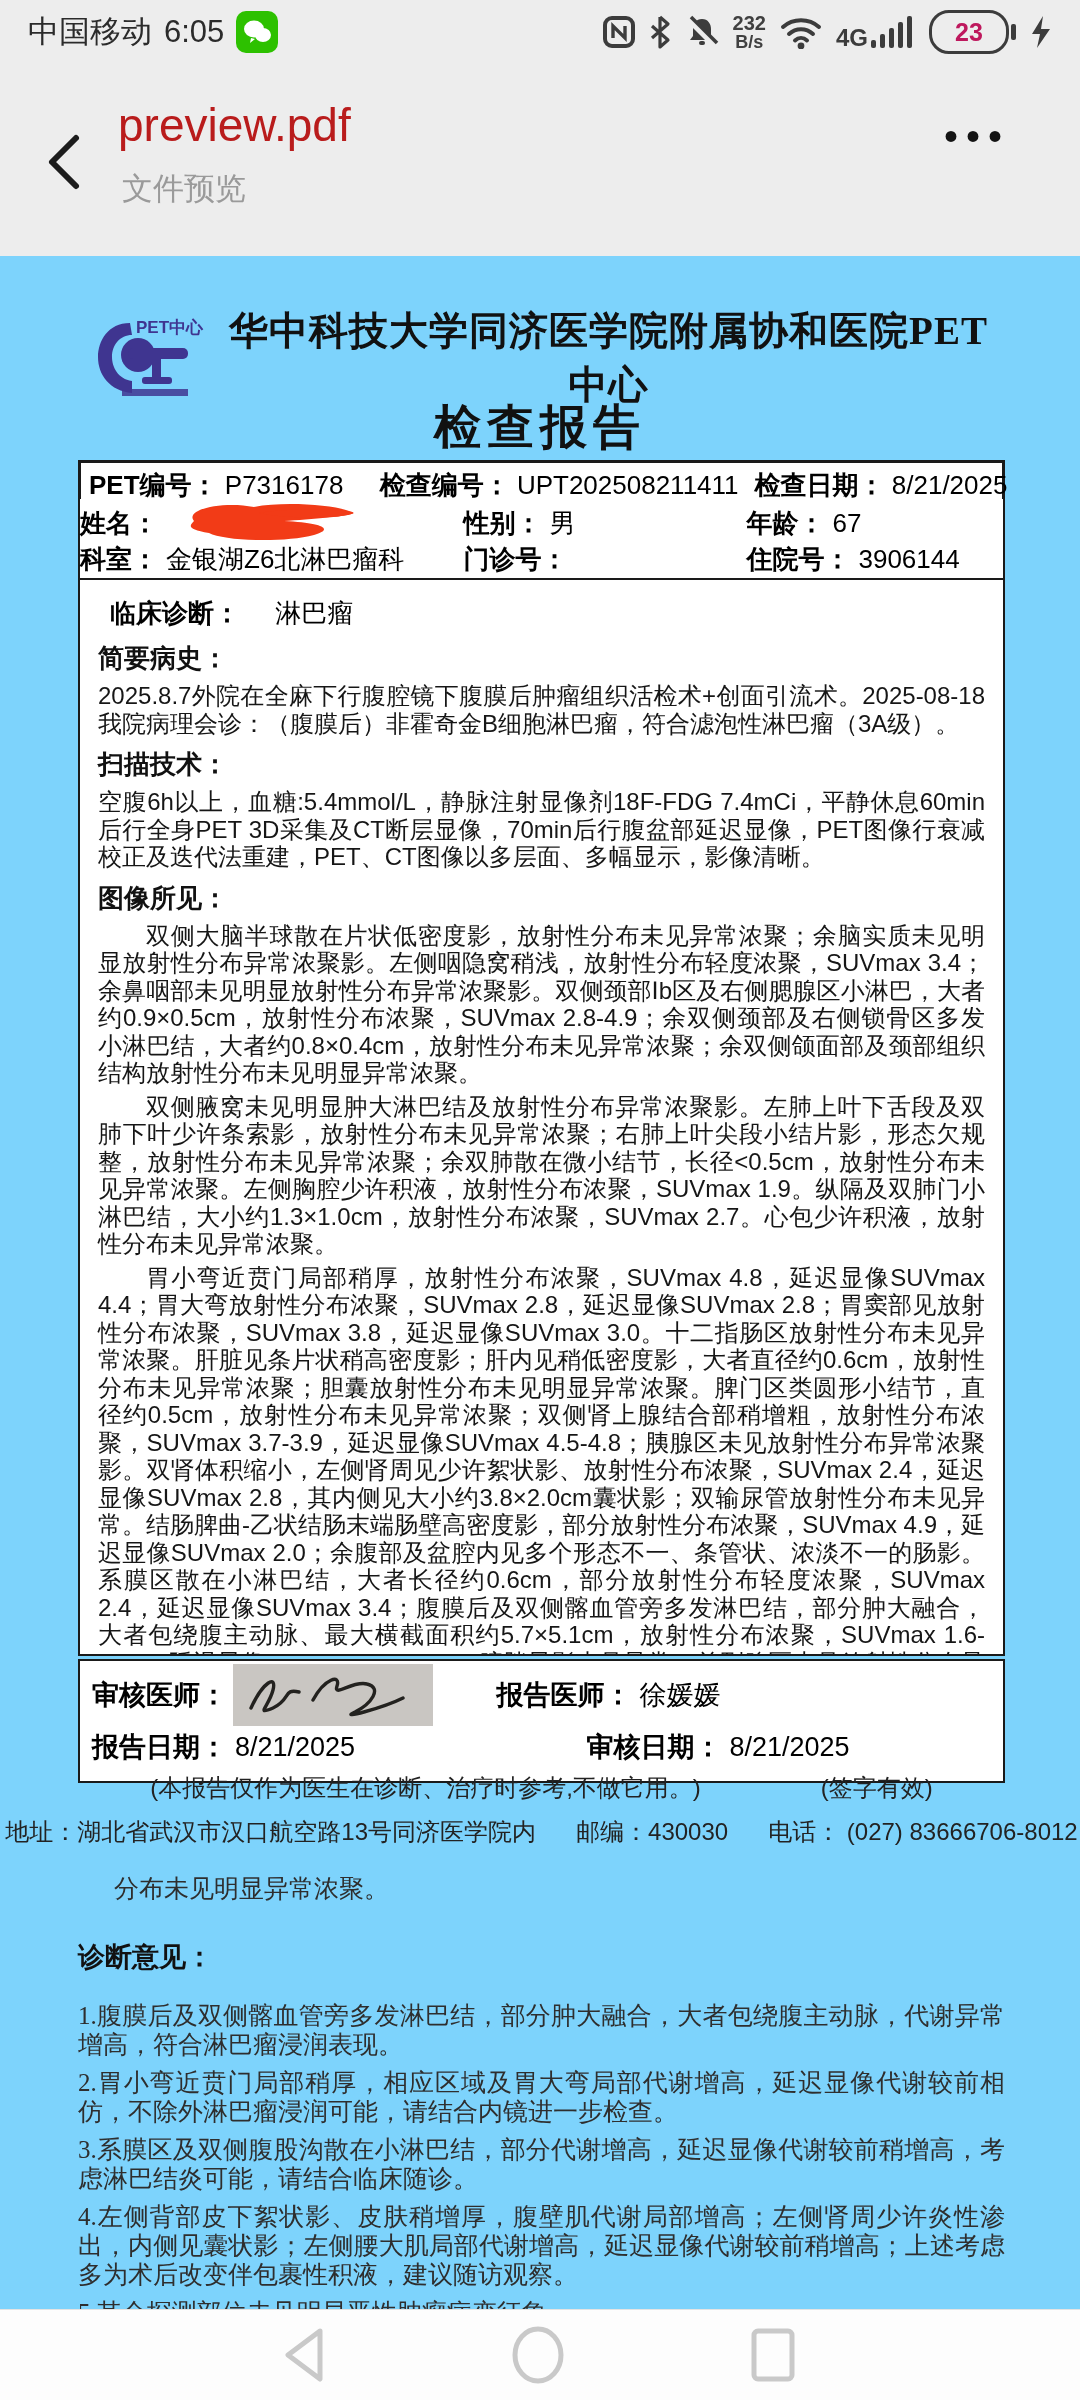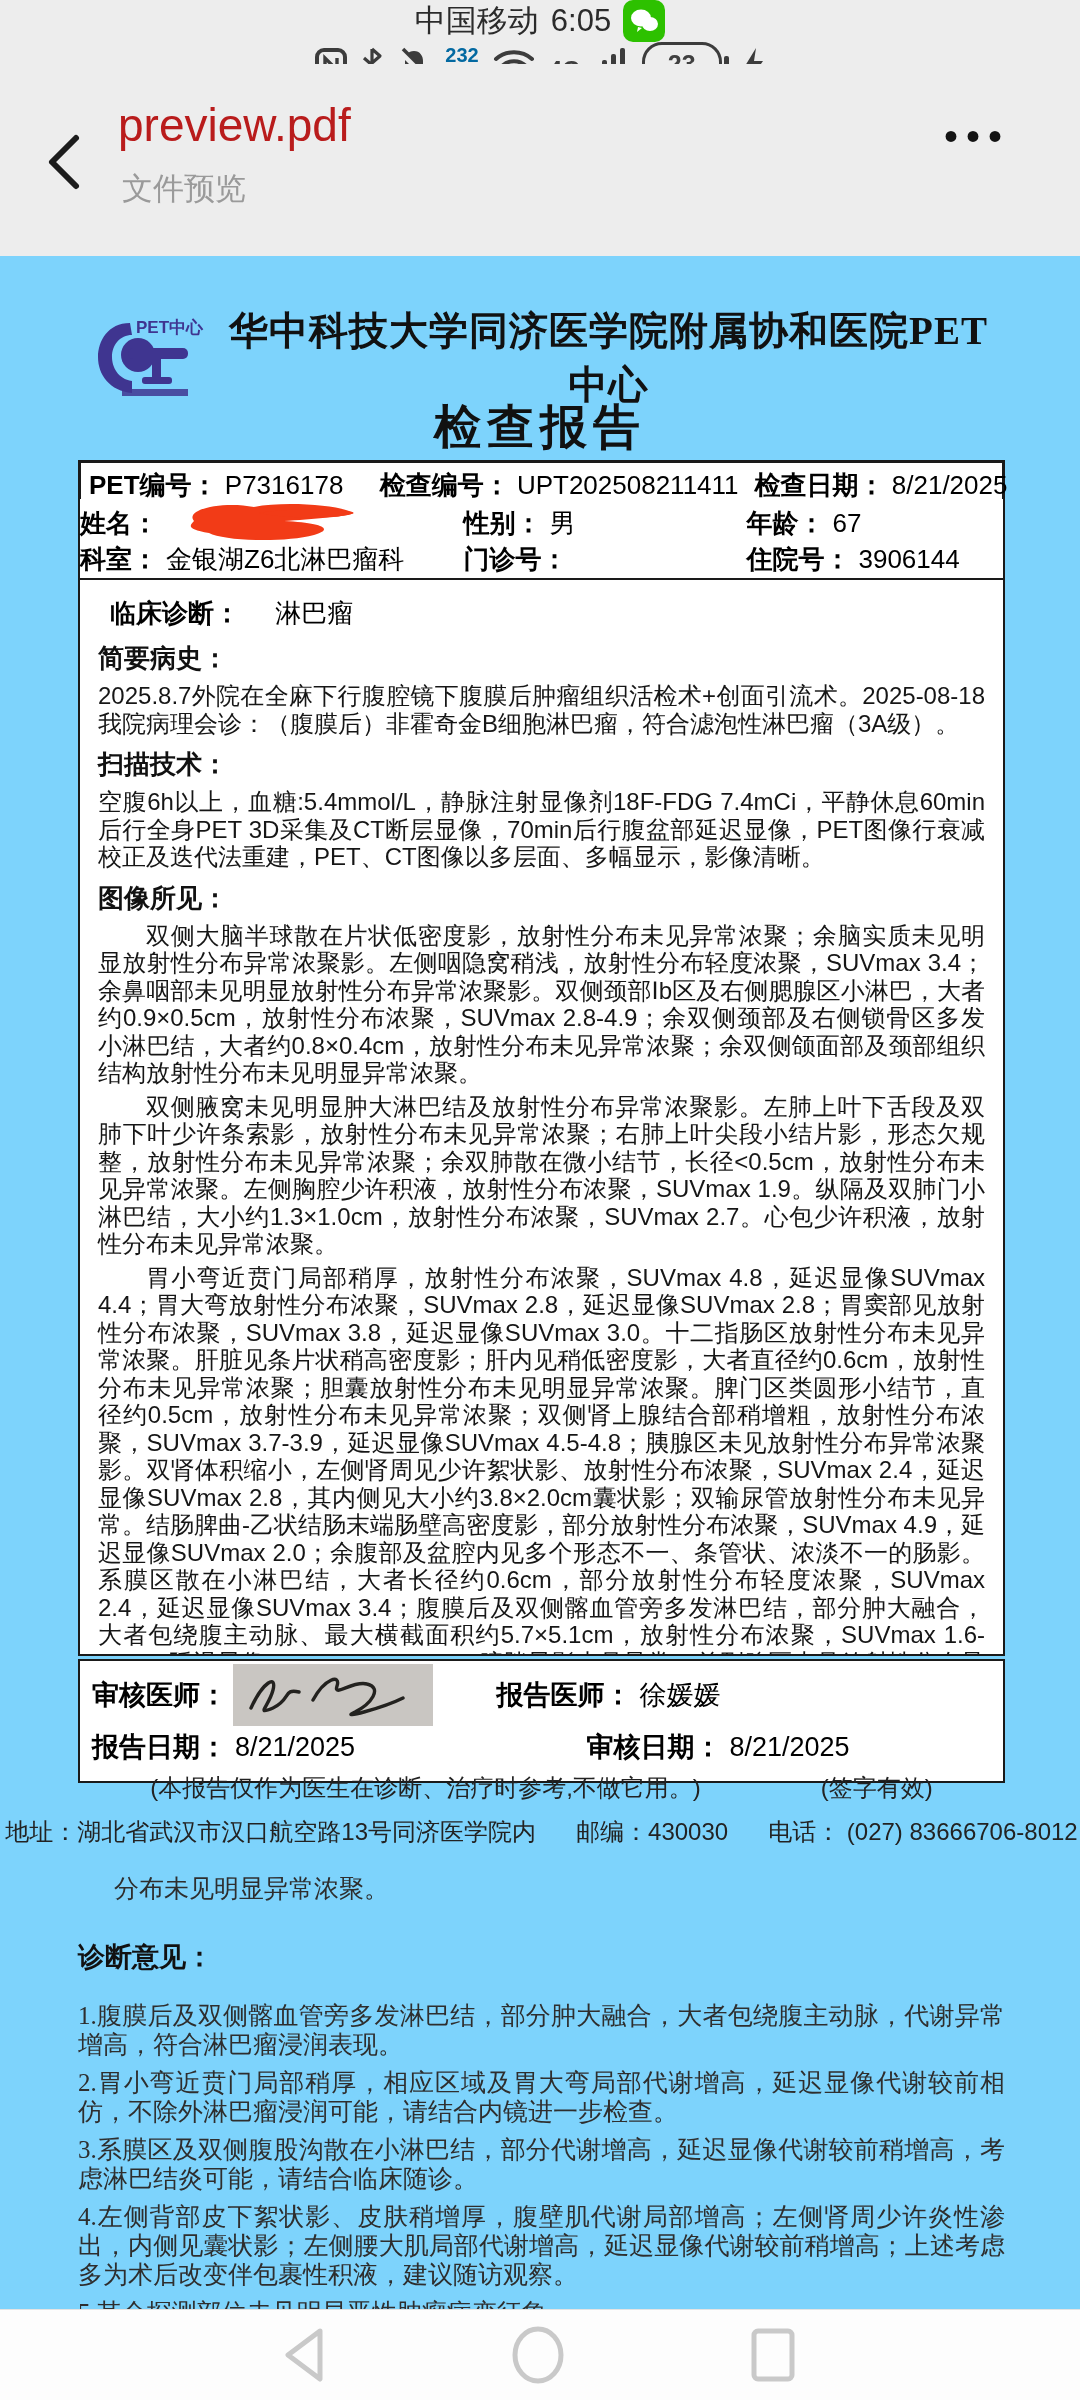--- a/index.html
+++ b/index.html
@@ -1,35 +1,35 @@
 <!DOCTYPE html>
 <html><head>
 <meta charset="utf-8">
 <style>
   html,body{margin:0;padding:0;background:#fff;}
   body{width:1080px;height:2400px;position:relative;overflow:hidden;
        font-family:"Liberation Sans",sans-serif;-webkit-font-smoothing:antialiased;}
   
   .status-bar{position:absolute;top:0;left:0;width:1080px;height:64px;background:#ededed;
-    display:flex;align-items:center;justify-content:space-between;padding:0 28px;box-sizing:border-box;flex-direction:column;}
+    display:flex;align-items:center;justify-content:space-between;padding:0 28px;box-sizing:border-box;}
   .sb-left{display:flex;align-items:center;gap:12px;}
   .sb-carrier{font-size:31px;color:#2b2b2b;font-weight:500;}
   .sb-time{font-size:31px;color:#2b2b2b;font-weight:500;}
   .wechat-badge{width:42px;height:42px;background:#2dc100;border-radius:10px;display:flex;
     align-items:center;justify-content:center;}
   .sb-right{display:flex;align-items:center;gap:14px;}
   .sb-icon{display:flex;align-items:center;justify-content:center;}
-  .rate{display:flex;flex-direction:column;align-items:center;line-height:1;color:#0369a1;}
+  .rate{display:flex;flex-direction:column;align-items:center;line-height:1;color:#404040;}
   .rate b{font-size:20px;font-weight:700;}
   .rate span{font-size:18px;font-weight:700;}
   .fourg{display:flex;align-items:flex-end;gap:3px;color:#3c3c3c;}
   .fourg .lbl{font-size:24px;font-weight:700;line-height:1;}
   .battery{display:flex;align-items:center;gap:2px;}
   .batt-body{width:74px;height:38px;border:3px solid #3c3c3c;border-radius:20px;display:flex;
-    align-items:center;justify-content:center;font-size:25px;color:#404040;font-weight:600;}
+    align-items:center;justify-content:center;font-size:25px;color:#be185d;font-weight:600;}
   .batt-cap{width:5px;height:16px;background:#3c3c3c;border-radius:2px;}
   
   .app-header{position:absolute;top:64px;left:0;width:1080px;height:192px;background:#ededed;}
   .back-btn{position:absolute;left:40px;top:68px;width:50px;height:60px;cursor:pointer;}
   .hdr-title{position:absolute;left:118px;top:34px;font-size:46px;color:#b91c1c;}
   .hdr-sub{position:absolute;left:122px;top:104px;font-size:31px;color:#9a9a9a;}
   .menu-btn{position:absolute;right:70px;top:50px;font-size:40px;color:#141414;letter-spacing:8px;cursor:pointer;}
   
   .pdf-area{position:absolute;top:256px;left:0;width:1080px;height:2054px;background:#7dd3fc;overflow:hidden;}
   

